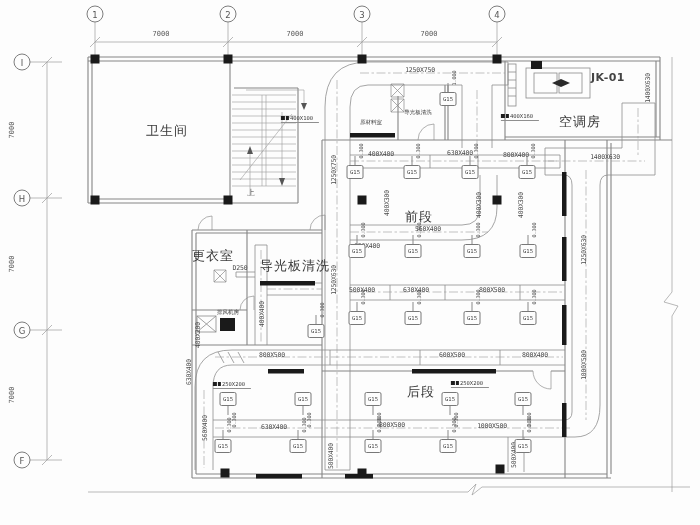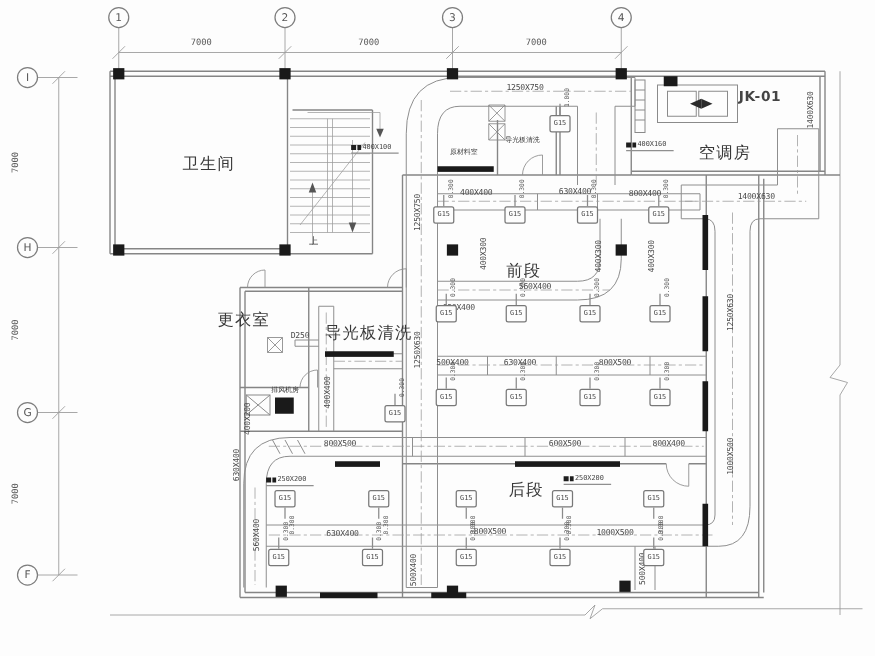--- a/index.html
+++ b/index.html
@@ -213,21 +213,21 @@
       <div class="dim" style="left: 295px; top: 34px;">7000</div>
       <div class="dim" style="left: 429px; top: 34px;">7000</div>
       <div class="dim vert" style="left: 12px; top: 130px;">7000</div>
       <div class="dim vert" style="left: 12px; top: 264px;">7000</div>
       <div class="dim vert" style="left: 12px; top: 395px;">7000</div>
       <div class="room" style="left: 167px; top: 131px;">卫生间</div>
       <div class="room small" style="left: 371px; top: 122px;">原材料室</div>
       <div class="room small" style="left: 418px; top: 112px;">导光板清洗</div>
       <div class="room" style="left: 580px; top: 122px;">空调房</div>
       <div class="room" style="left: 419px; top: 217px;">前段</div>
-      <div class="room" style="left: 195px; top: 256px;">更衣室</div>
+      <div class="room" style="left: 213px; top: 256px;">更衣室</div>
       <div class="room" style="left: 295px; top: 266px;">导光板清洗</div>
       <div class="room" style="left: 421px; top: 392px;">后段</div>
       <div class="room small" style="left: 228px; top: 312px;">排风机房</div>
       <div class="eq" style="left: 608px; top: 77px;">JK-01</div>
       <div class="stair-up" style="left: 251px; top: 193px;">上</div>
       <div class="lbl" style="left: 420px; top: 70px;">1250X750</div>
       <div class="lbl" style="left: 334px; top: 170px; transform: translate(-50%, -50%) rotate(-90deg);">1250X750</div>
       <div class="lbl" style="left: 334px; top: 280px; transform: translate(-50%, -50%) rotate(-90deg);">1250X630</div>
       <div class="lbl" style="left: 381px; top: 154px;">400X400</div>
       <div class="lbl" style="left: 460px; top: 153px;">630X400</div>

